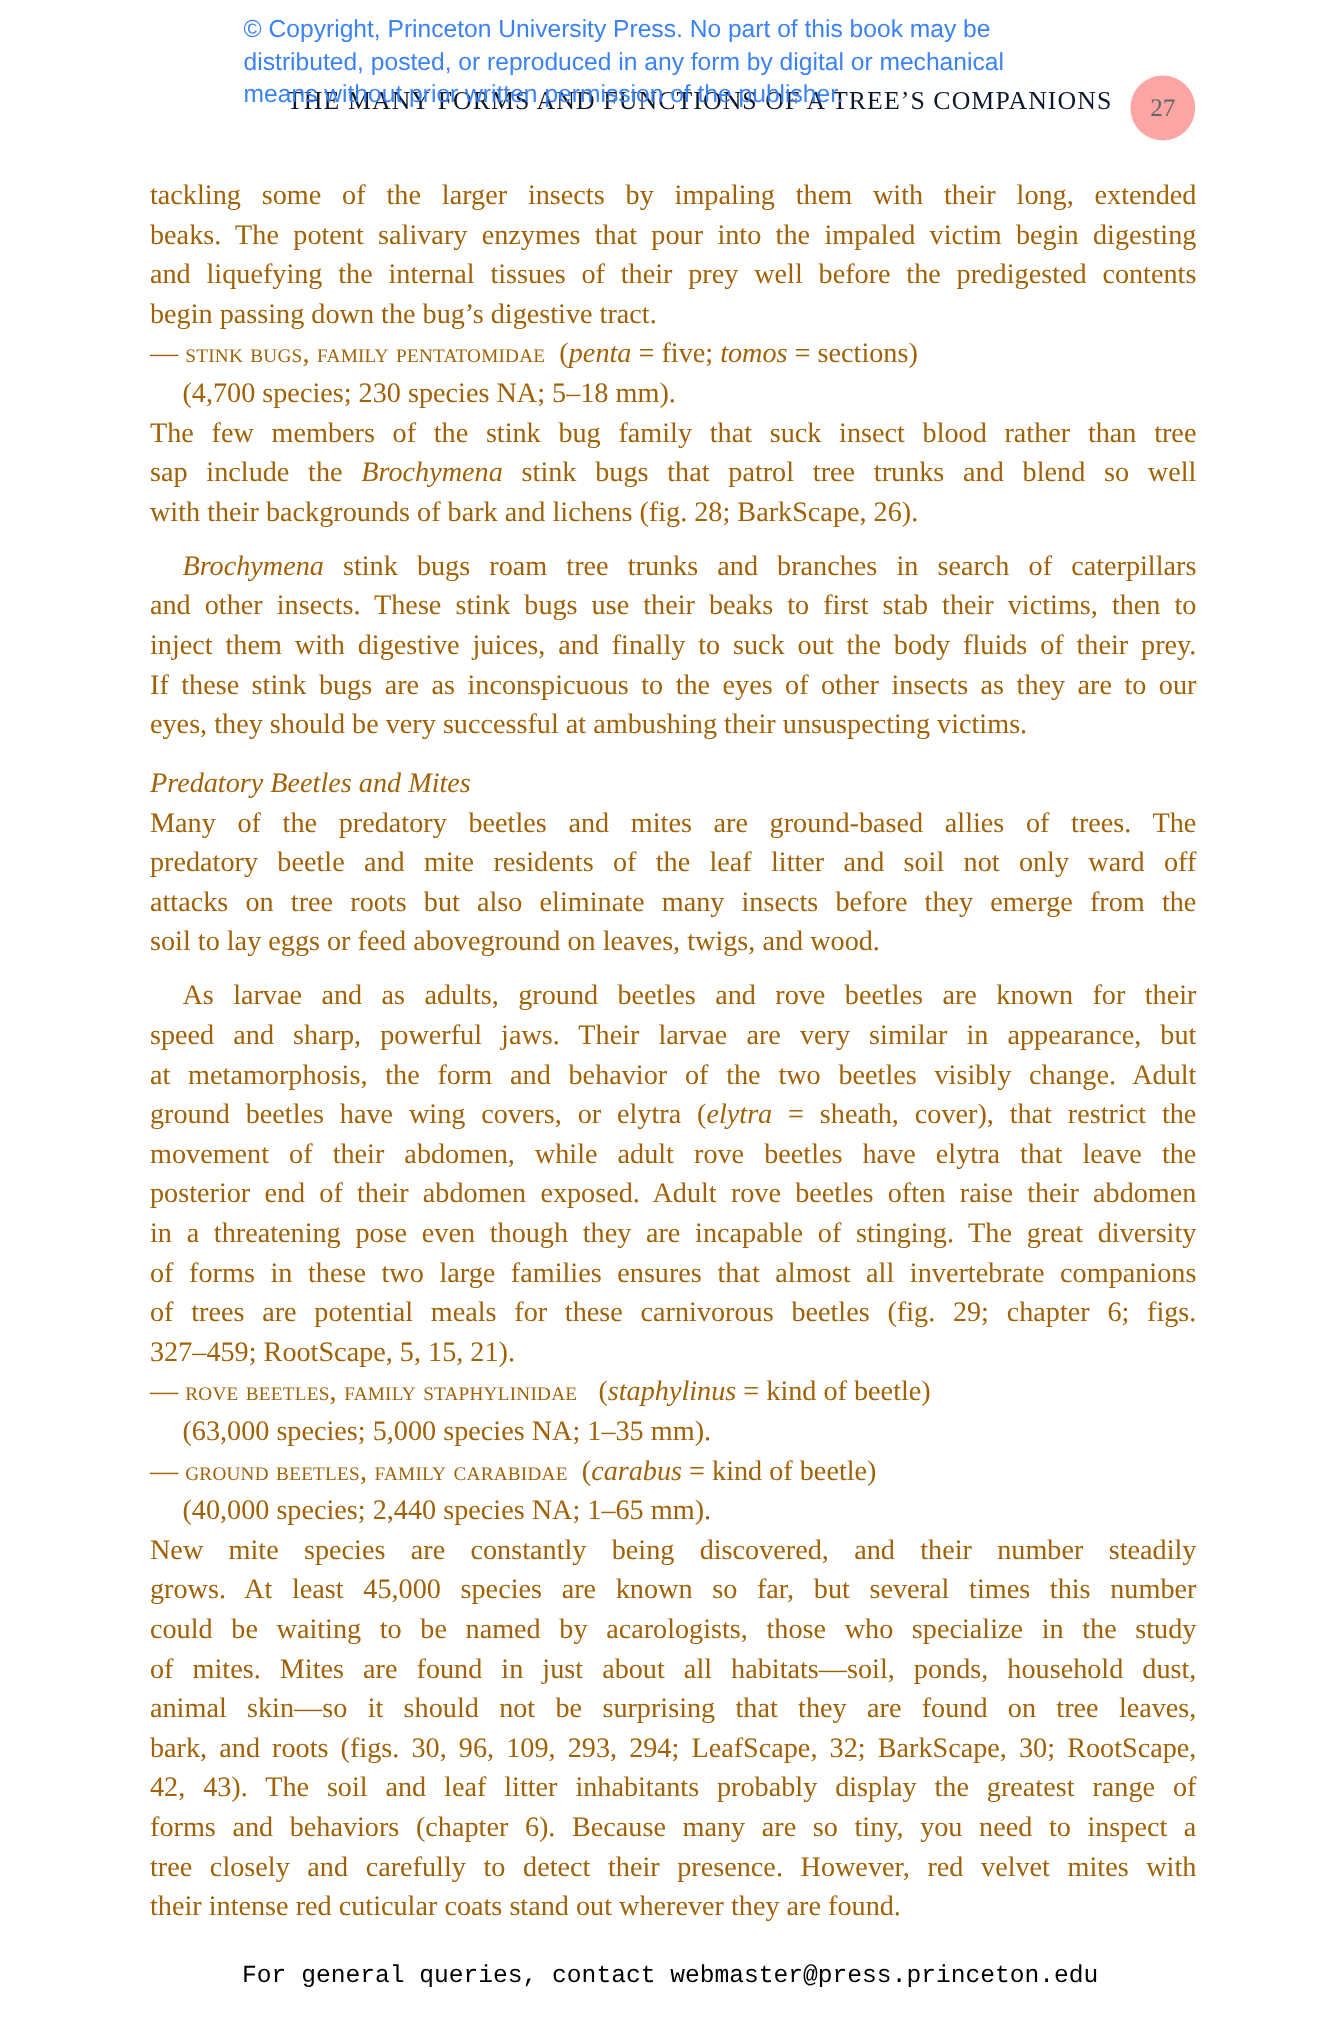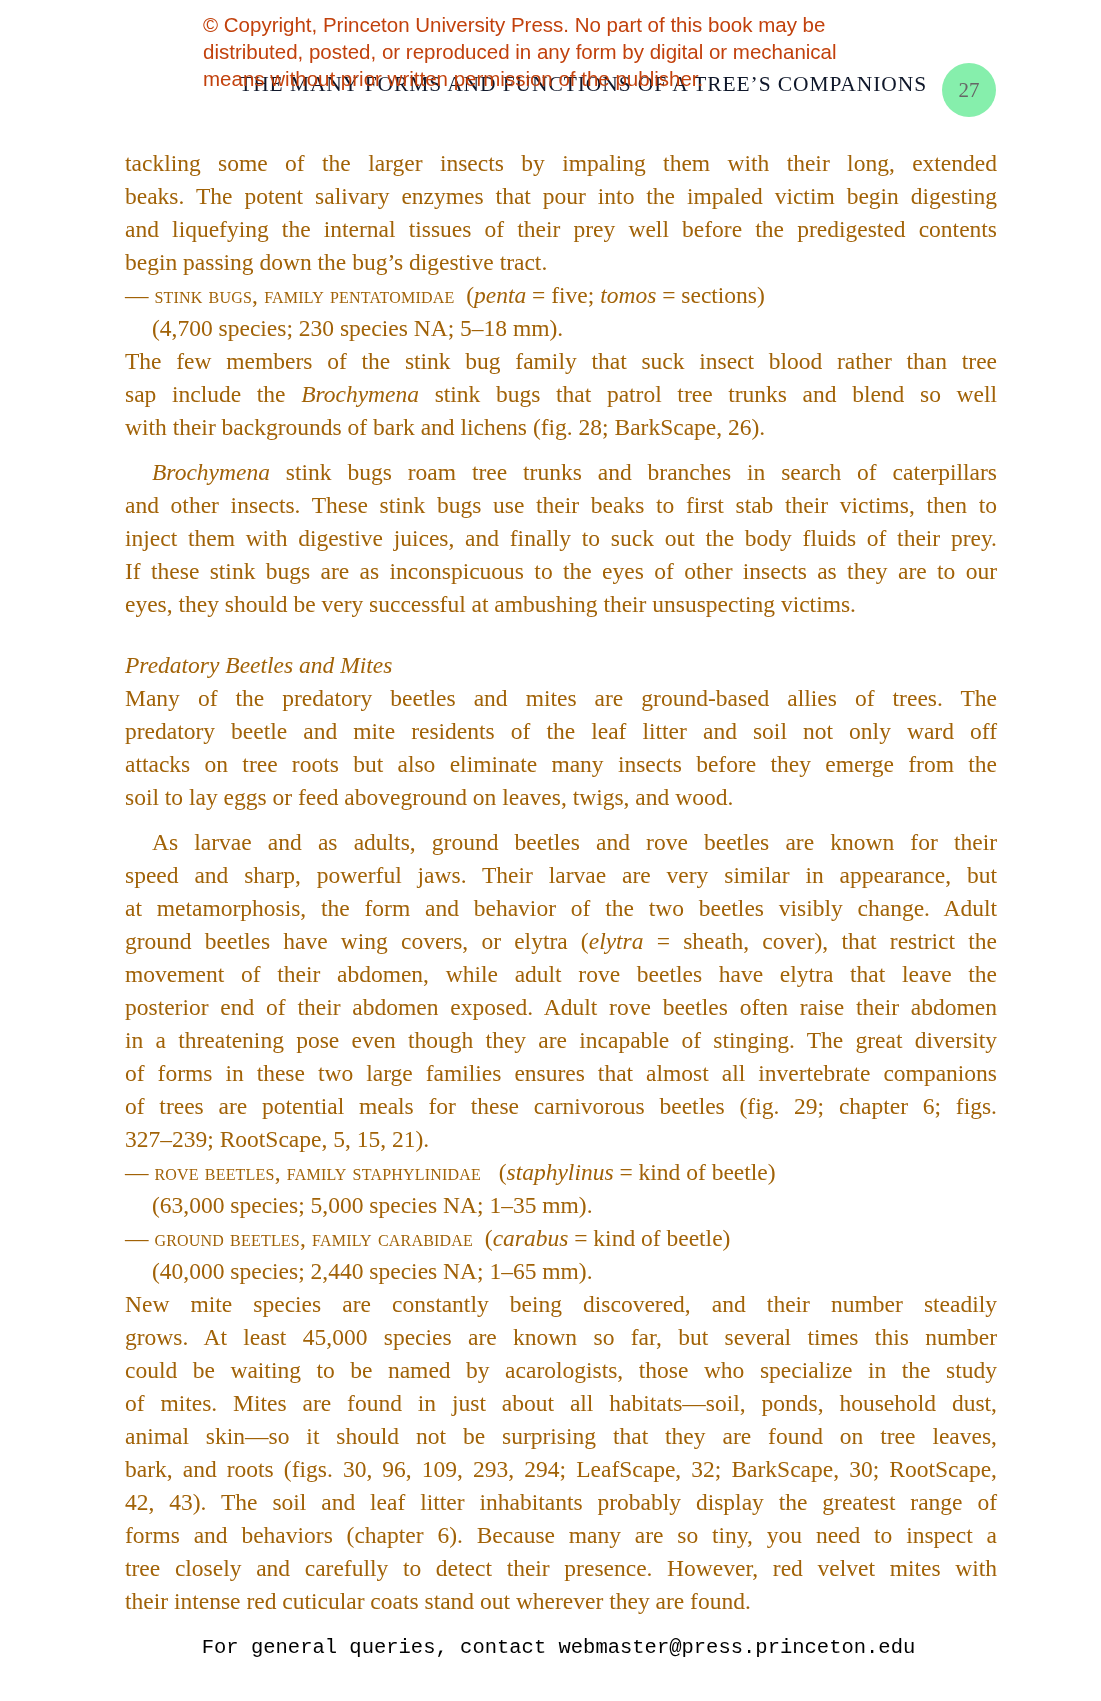--- a/index.html
+++ b/index.html
@@ -15,21 +15,21 @@
       color: #1e1e1e;
     }
     .copyright {
       position: absolute;
       left: 203px;
       top: 11px;
       width: 760px;
       font-family: "Liberation Sans", sans-serif;
       font-size: 20.5px;
       line-height: 27px;
-      color: #c2410c;
+      color: #3b82f6;
       z-index: 2;
     }
     .copyright span { display: block; white-space: nowrap; }
     .running-head {
       position: absolute;
       right: 174px;
       top: 72px;
       font-family: "Liberation Serif", serif;
       font-size: 21.5px;
       letter-spacing: 0.9px;
@@ -71,21 +71,21 @@
     .line.last { text-align-last: left; font-family: Liberation Serif, serif; }
     .line.indent { padding-left: 27px; margin-top: 12px; }
     .line.entry-cont { padding-left: 27px; text-align-last: left; }
     .line.entry { text-align-last: left; }
     .sc { font-variant: small-caps; letter-spacing: 0.2px; }
     em, .it { font-style: italic; }
     .section-head {
       display: block;
       font-style: italic;
       height: 33px;
-      margin-top: 28px;
+      margin-top: 16px;
       margin-bottom: 0;
     }
     .footer {
       position: absolute;
       left: 8px;
       width: 1101px;
       top: 1636px;
       text-align: center;
       font-family: Liberation Mono, monospace;
       font-size: 20.5px;
@@ -95,21 +95,21 @@
 </head>
 <body>
 
 <div class="copyright">
   <span>© Copyright, Princeton University Press. No part of this book may be</span>
   <span>distributed, posted, or reproduced in any form by digital or mechanical</span>
   <span>means without prior written permission of the publisher.</span>
 </div>
 
 <div class="running-head">THE MANY FORMS AND FUNCTIONS OF A TREE’S COMPANIONS</div>
-<div class="page-number" style="background: #86efac; text-align: center;">27</div>
+<div class="page-number" style="background: #fca5a5; text-align: center;">27</div>
 
 <div class="text-column">
 
   <div>
     <span class="line">tackling some of the larger insects by impaling them with their long, extended</span>
     <span class="line">beaks. The potent salivary enzymes that pour into the impaled victim begin digesting</span>
     <span class="line">and liquefying the internal tissues of their prey well before the predigested contents</span>
     <span class="line last">begin passing down the bug’s digestive tract.</span>
   </div>
 
@@ -144,21 +144,21 @@
   <div>
     <span class="line indent">As larvae and as adults, ground beetles and rove beetles are known for their</span>
     <span class="line">speed and sharp, powerful jaws. Their larvae are very similar in appearance, but</span>
     <span class="line">at metamorphosis, the form and behavior of the two beetles visibly change. Adult</span>
     <span class="line"><span>ground beetles have wing covers, or elytra (</span><em>elytra</em><span> = sheath, cover), that restrict the</span></span>
     <span class="line">movement of their abdomen, while adult rove beetles have elytra that leave the</span>
     <span class="line">posterior end of their abdomen exposed. Adult rove beetles often raise their abdomen</span>
     <span class="line">in a threatening pose even though they are incapable of stinging. The great diversity</span>
     <span class="line">of forms in these two large families ensures that almost all invertebrate companions</span>
     <span class="line">of trees are potential meals for these carnivorous beetles (fig. 29; chapter 6; figs.</span>
-    <span class="line last">327–239; RootScape, 5, 15, 21).</span>
+    <span class="line last">327–459; RootScape, 5, 15, 21).</span>
   </div>
 
   <div>
     <span class="line entry"><span>—</span> <span class="sc">rove beetles, family staphylinidae</span>&nbsp;&nbsp; <span>(</span><em>staphylinus</em><span> = kind of beetle)</span></span>
     <span class="line entry-cont">(63,000 species; 5,000 species NA; 1–35 mm).</span>
   </div>
 
   <div>
     <span class="line entry"><span>—</span> <span class="sc">ground beetles, family carabidae</span>&nbsp; <span>(</span><em>carabus</em><span> = kind of beetle)</span></span>
     <span class="line entry-cont">(40,000 species; 2,440 species NA; 1–65 mm).</span>

